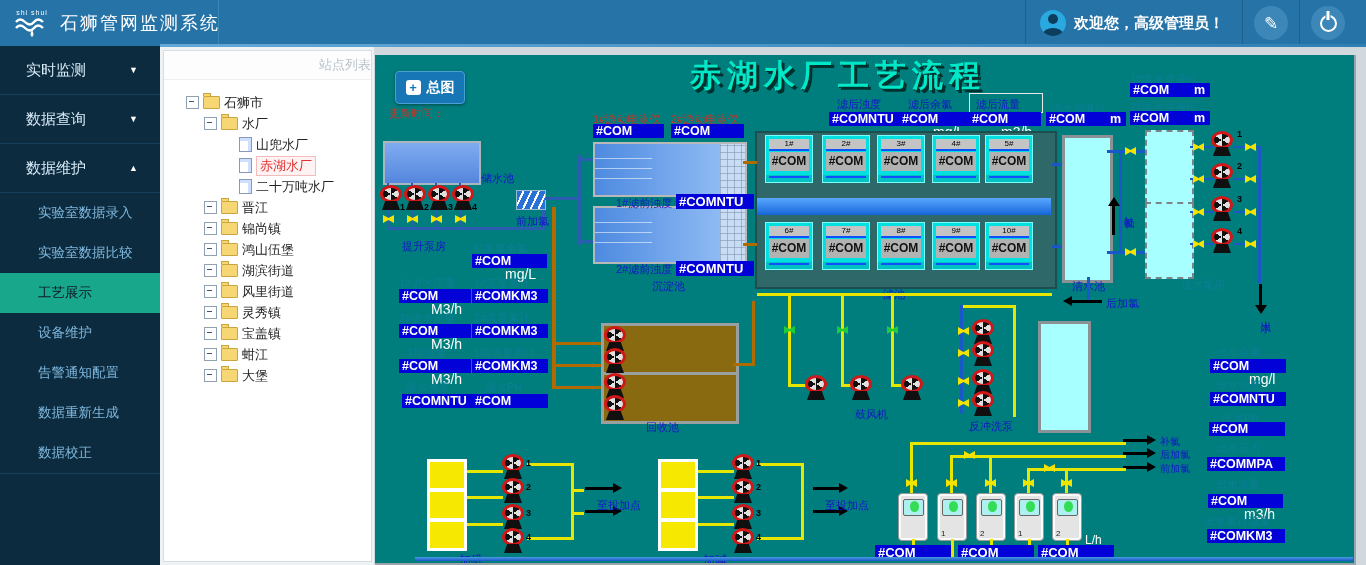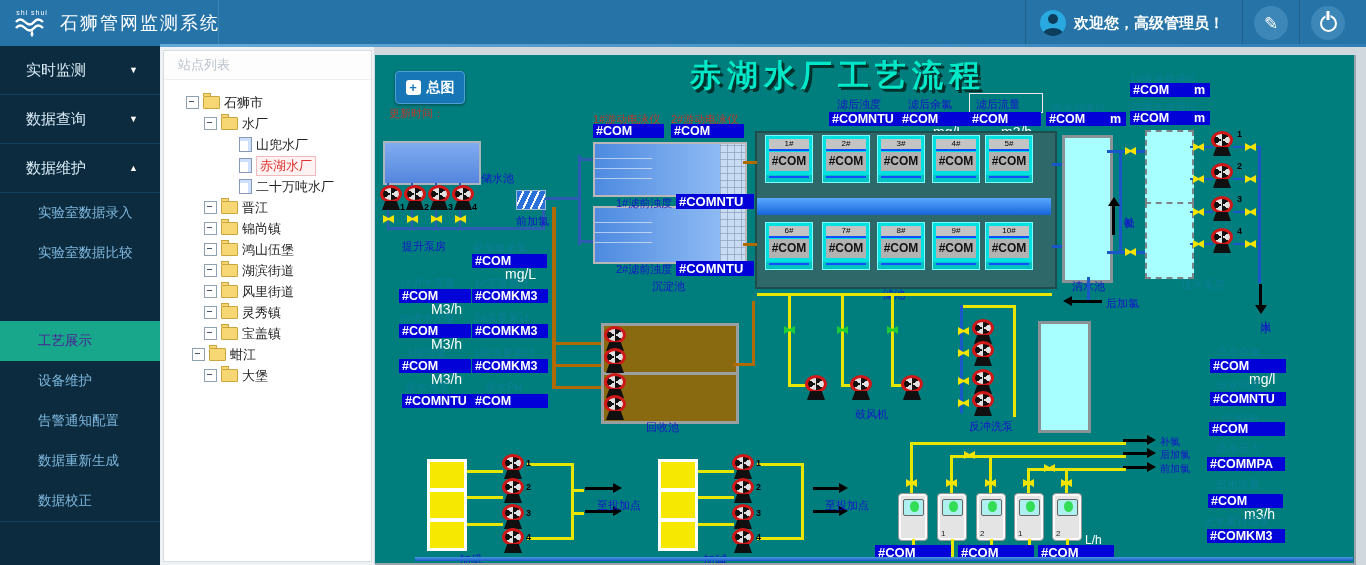--- a/index.html
+++ b/index.html
@@ -19,24 +19,24 @@
   .welcome{color:#fff;font-size:15px;font-weight:bold;margin-right:18px;white-space:nowrap;}
   .hbtn{width:34px;height:34px;border-radius:50%;background:#3c87b7;display:flex;align-items:center;justify-content:center;color:#fff;font-size:17px;margin:0 11px;flex:none;}
   .pwr{width:13px;height:13px;border:2px solid #fff;border-radius:50%;position:relative;}
   .pwr::after{content:"";position:absolute;left:50%;top:-6px;transform:translateX(-50%);width:3px;height:9px;background:#fff;box-shadow:0 0 0 1px #3c87b7;}
   .hl{position:absolute;left:160px;top:44px;width:1206px;height:3px;background:linear-gradient(90deg,#63a9d8,#2f7fb5);}
   
   .sidebar{position:absolute;left:0;top:46px;width:160px;height:519px;background:#0d2b3e;}
   .side-item{height:48px;display:flex;align-items:center;padding-left:26px;color:#d9ecf8;font-size:15px;border-bottom:1px solid #17405a;position:relative;cursor:pointer;}
   .side-item .arr{position:absolute;right:22px;font-size:9px;color:#fff;}
   .side-sub{height:40px;display:flex;align-items:center;padding-left:38px;color:#7fb8de;font-size:13.5px;cursor:pointer;}
-  .side-sub.active{background:#18a78b;color:#4c1d95;margin-top:48px;}
+  .side-sub.active{background:#18a78b;color:#0f172a;}
   .side-gap{height:1px;background:#17405a;}
   
-  .treepanel{position:absolute;left:160px;top:47px;width:214px;height:518px;background:#eef2f4;}
+  .treepanel{position:absolute;left:160px;top:47px;width:214px;height:518px;background:#eef2f4;text-align:right;}
   .treebox{position:absolute;left:3px;top:3px;right:2px;bottom:3px;background:#fff;border:1px solid #d8dde0;}
   .tree-header{height:28px;line-height:28px;padding-left:14px;color:#b9c2cb;font-size:13px;border-bottom:1px solid #eceff1;background:#fdfdfd;}
   .tree{padding:12px 0 0 12px;font-size:13px;color:#222;}
   .trow{display:flex;align-items:center;height:21px;cursor:pointer;white-space:nowrap;}
   .toggle{width:11px;height:11px;border:1px solid #8fa0b0;background:#fff;position:relative;margin-right:4px;flex:none;}
   .toggle::after{content:"";position:absolute;left:2px;top:4px;width:5px;height:1px;background:#44536b;}
   .folder{width:15px;height:11px;background:#f7d774;border:1px solid #caa53d;border-radius:1px;position:relative;margin-right:4px;flex:none;}
   .folder::before{content:"";position:absolute;left:-1px;top:-4px;width:6px;height:2px;background:#f7d774;border:1px solid #caa53d;border-bottom:none;}
   .file{width:11px;height:13px;background:#fff;border:1px solid #8898b8;box-shadow:inset -3px 3px 0 #cfe0ff;margin-right:4px;flex:none;}
   .sel{color:#e03030;background:#fff2f2;border:1px solid #f3bcbc;padding:0 3px;}
@@ -215,21 +215,21 @@
       <div class="trow" style="margin-left:28px">
           <span class="toggle"></span>
           <span class="folder"></span>
           <span>灵秀镇</span>
         </div>
       <div class="trow" style="margin-left:28px">
           <span class="toggle"></span>
           <span class="folder"></span>
           <span>宝盖镇</span>
         </div>
-      <div class="trow" style="margin-left:16px">
+      <div class="trow" style="margin-left:28px">
           <span class="toggle"></span>
           <span class="folder"></span>
           <span>蚶江</span>
         </div>
       <div class="trow" style="margin-left:28px">
           <span class="toggle"></span>
           <span class="folder"></span>
           <span>大堡</span>
         </div>
     </div>

